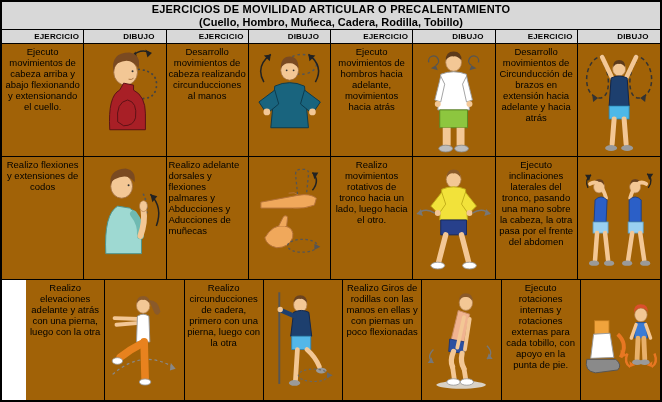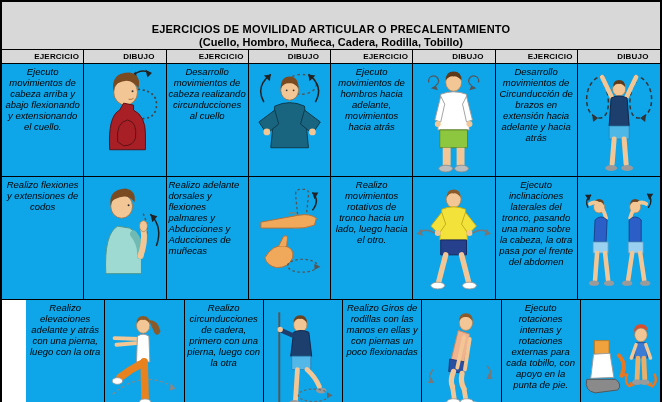--- a/index.html
+++ b/index.html
@@ -4,37 +4,36 @@
 <style>
   html,body{margin:0;padding:0;background:#fff;font-family:"Liberation Sans",sans-serif;}
   .sheet{
     width:662px;height:402px;box-sizing:border-box;
     border:2px solid #000;background:#d8d8d8;
   }
   .title-block{
     height:27px;border-bottom:1px solid #000;
     display:flex;flex-direction:column;justify-content:center;align-items:center;
     background:#d8d8d8;
-    margin-top:20px;
   }
   .title-line1{font-size:11px;font-weight:bold;line-height:13px;letter-spacing:.2px;}
   .title-line2{font-size:11px;font-weight:bold;line-height:12px;}
   .grid-row{display:grid;grid-template-columns:repeat(8,1fr);}
   .header-row{height:13px;border-bottom:1px solid #000;background:#d8d8d8;}
   .hcell{
     border-right:1px solid #000;display:flex;align-items:center;justify-content:center;
     font-size:8px;font-weight:bold;letter-spacing:.2px;padding-left:28px;
   }
   .hcell:last-child{border-right:none;}
   .body-row{background:#fff;border-bottom:1px solid #000;}
   .body-row.last{border-bottom:none;padding-left:24px;}
   .r1{height:112px;}
   .r2{height:122px;}
   .r3{height:120px;}
-  .cell{border-right:1px solid #000;overflow:hidden;background:#0ea5e9;font-style:italic;}
+  .cell{border-right:1px solid #000;overflow:hidden;background:#a16207;}
   .cell:last-child{border-right:none;}
   .tcell{
     padding:2px 2px;font-size:9.5px;line-height:11px;text-align:center;color:#000;
   }
   .tcell.align-left{text-align:left;}
   .dcell{display:flex;align-items:flex-start;justify-content:center;}
   .dcell svg{width:100%;height:100%;display:block;}
 </style>
 </head>
 <body>
@@ -68,21 +67,21 @@
         <path d="M55 25 Q75 27 73 43 Q71 57 53 54" fill="none" stroke="#444" stroke-width="1.8" stroke-dasharray="0.6 4.2" stroke-linecap="round"></path>
         <ellipse cx="42" cy="28" rx="12" ry="13" fill="#f3c795" stroke="#9c6b3f" stroke-width="0.8"></ellipse>
         <path d="M30 28 Q26 8 46 8 Q58 10 55 24 Q47 12 34 19 Q30 22 30 28 Z" fill="#7a4a21"></path>
         <circle cx="49" cy="27" r="1" fill="#333"></circle>
         <path d="M50 34 Q48 36 45 35" fill="none" stroke="#a06a36" stroke-width="0.9"></path>
         <path d="M26 86 Q24 52 36 46 L40 39 50 41 50 46 Q62 52 62 70 L62 86 Z" fill="#a81f26" stroke="#5d1115" stroke-width="1"></path>
         <path d="M34 78 Q32 58 44 56 Q54 58 52 74 Q50 82 40 82 Z" fill="none" stroke="#5d1115" stroke-width="1"></path>
       </svg>
     </div>
 
-    <div class="cell tcell">Desarrollo movimientos de cabeza realizando circunducciones al cuello</div>
+    <div class="cell tcell">Desarrollo movimientos de cabeza realizando circunducciones al manos</div>
 
     <div class="cell dcell">
       <svg viewBox="0 0 82 112" preserveAspectRatio="xMidYMid meet">
         <ellipse cx="53" cy="20" rx="15" ry="10" fill="none" stroke="#555" stroke-width="1.4" stroke-dasharray="2.5 3"></ellipse>
         <path d="M15 38 Q6 22 22 10" fill="none" stroke="#222" stroke-width="1.5"></path>
         <path d="M22 10 L15 11 21 17 Z" fill="#222"></path>
         <path d="M67 38 Q76 22 60 10" fill="none" stroke="#222" stroke-width="1.5"></path>
         <path d="M60 10 L67 11 61 17 Z" fill="#222"></path>
         <ellipse cx="41" cy="26" rx="9" ry="10" fill="#f3c795" stroke="#9c6b3f" stroke-width="0.8"></ellipse>
         <path d="M32 24 Q32 12 41 12 Q50 12 50 24 Q45 18 41 19 Q36 18 32 24 Z" fill="#7a4a21"></path>

